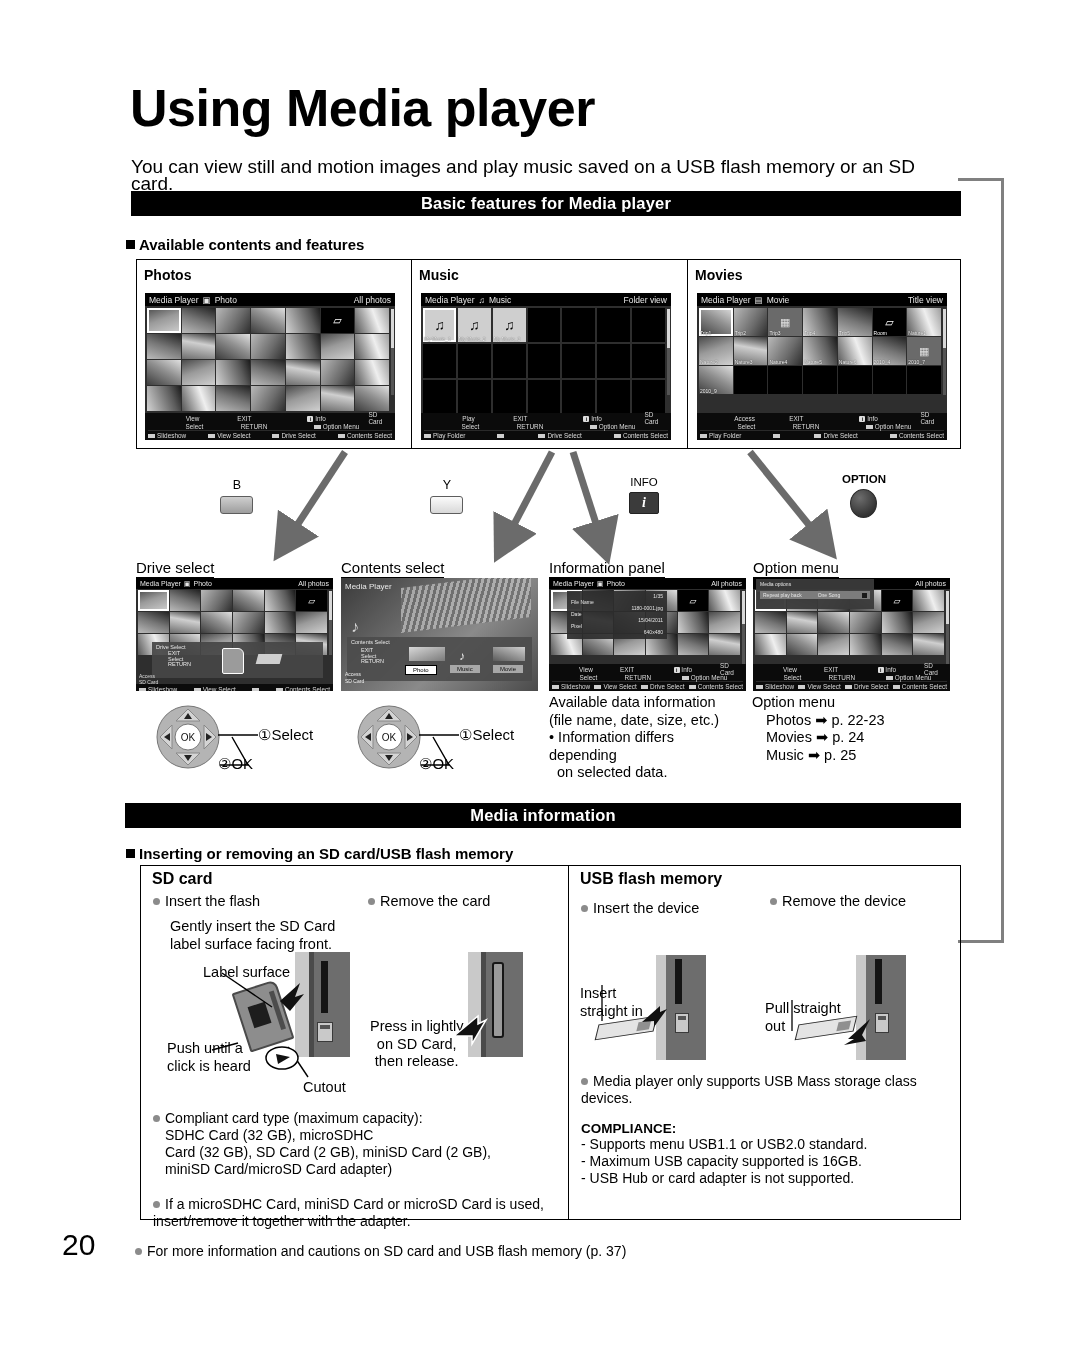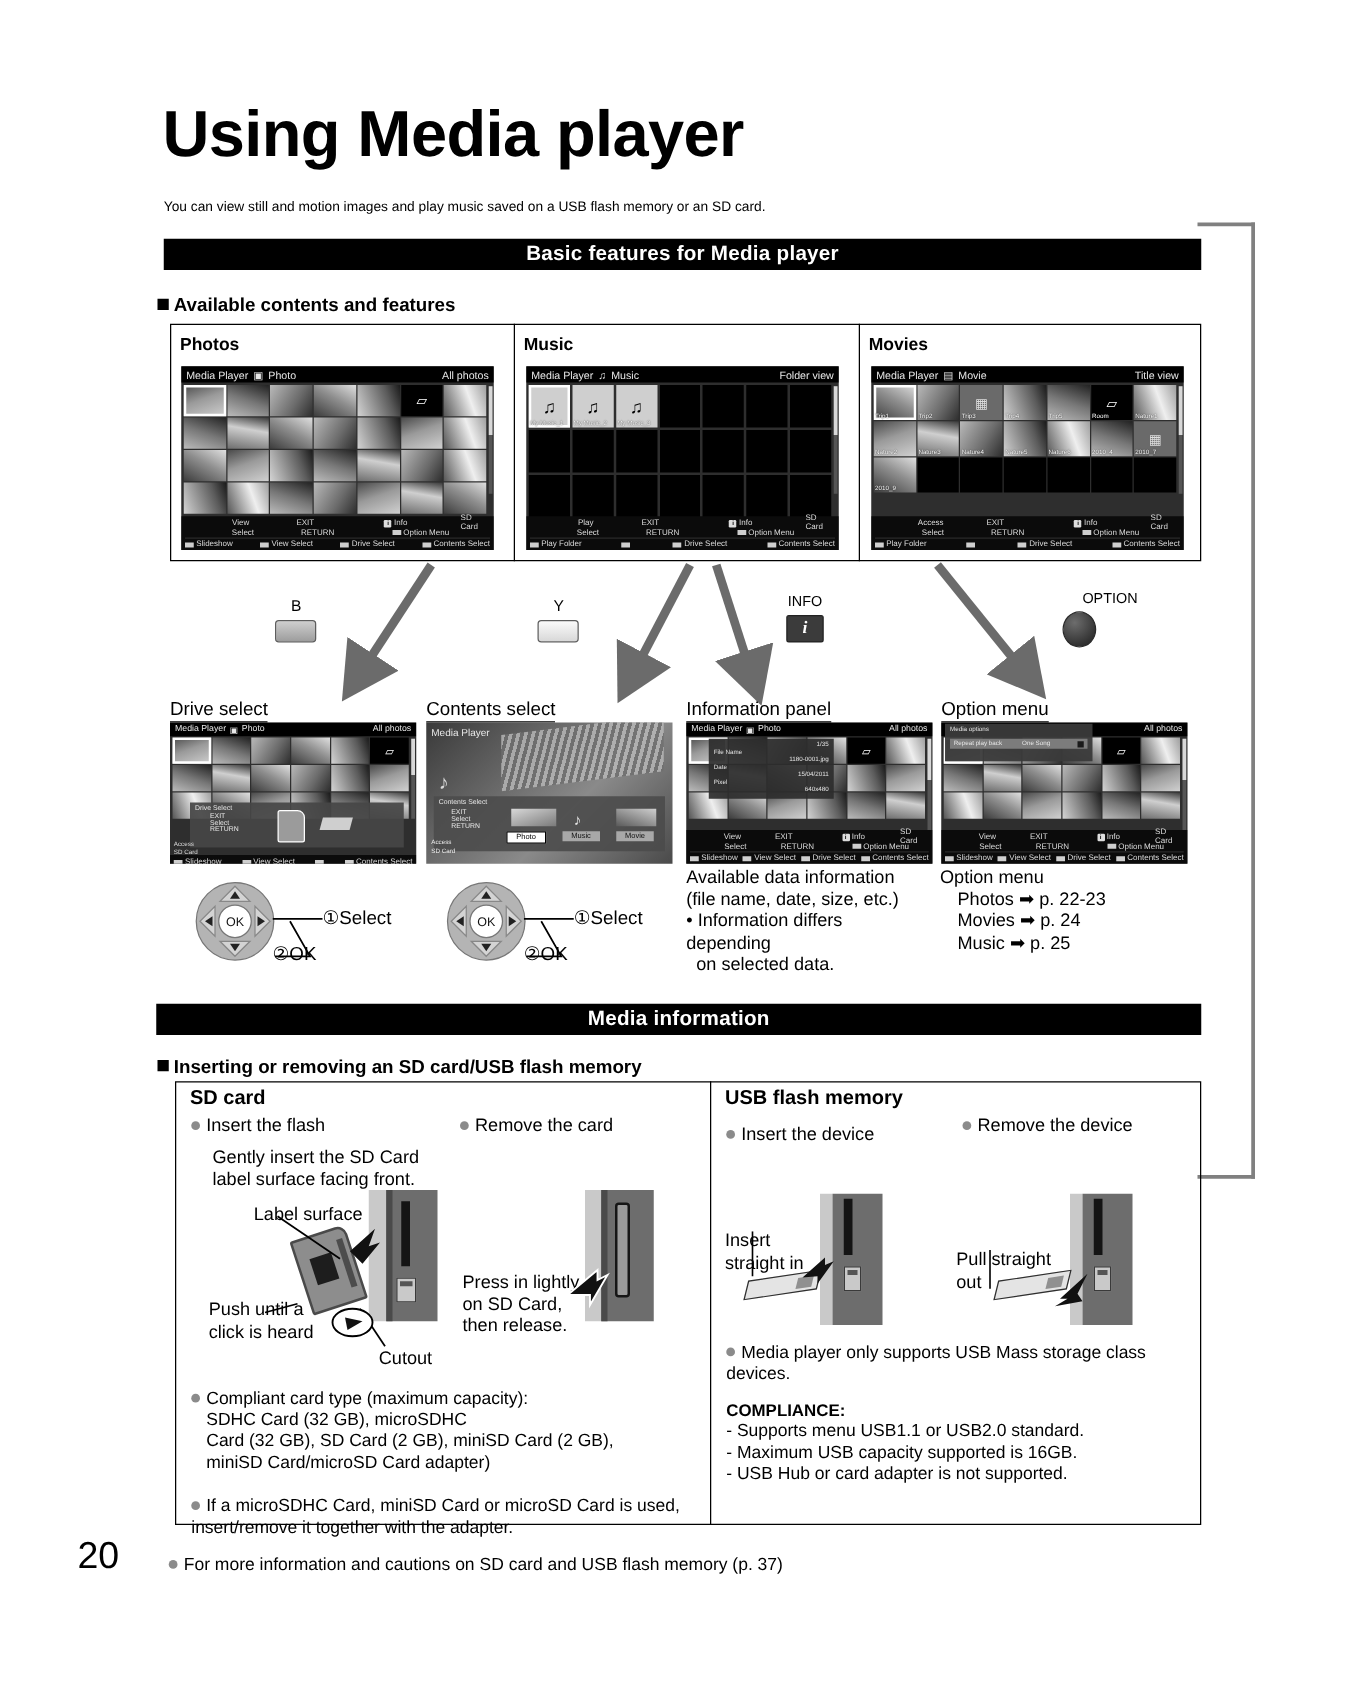--- a/index.html
+++ b/index.html
@@ -25,21 +25,21 @@
   }
 
   
   .title{
     position:absolute; left:130px; top:78px;
     font-size:52px; font-weight:bold; letter-spacing:-0.5px;
     font-family:"Liberation Sans", sans-serif;
   }
   .lead{
     position:absolute; left:131px; top:158px; width:830px;
-    font-size:11px; line-height:17px;
+    font-size:19px; line-height:17px;
   }
 
   .blackbar{
     position:absolute; background:#000; color:#fff;
     font-size:16.5px; font-weight:bold; text-align:center;
     line-height:25px; letter-spacing:.2px;
   }
   .sec-title{
     position:absolute; font-size:15px; font-weight:bold;
   }
@@ -426,21 +426,21 @@
   <div class="keycap b" style="left:220px; top:496px;"></div>
 
   <div class="keylbl" style="left:427px; top:478px;">Y</div>
   <div class="keycap y" style="left:430px; top:496px;"></div>
 
   <div class="keylbl" style="left:624px; top:476px; font-size:11.5px;">INFO</div>
   <div class="infokey" style="left:629px; top:492px;">
     <span>i</span>
   </div>
 
-  <div class="keylbl" style="left:860px; top:473px; font-size:11.5px; width:56px;">OPTION</div>
+  <div class="keylbl" style="left:836px; top:473px; font-size:11.5px; width:56px;font-weight:bold;">OPTION</div>
   <div class="optkey" style="left:850px; top:489px;"></div>
 
   <div class="label-ul" style="left:136px; top:559px;">Drive select</div>
   <div class="label-ul" style="left:341px; top:559px;">Contents select</div>
   <div class="label-ul" style="left:549px; top:559px;">Information panel</div>
   <div class="label-ul" style="left:753px; top:559px;">Option menu</div>
 
   <div class="tv" style="left:136px; top:578px; width:197px; height:113px;">
     <div class="tv-top" style="height:11px; font-size:7px;">
       <span>Media Player</span>
@@ -762,21 +762,21 @@
     <div>Gently insert the SD Card</div>
     <div>label surface facing front.</div>
   </div>
 
   <div class="txt" style="left:183px; top:964px;margin-left:20px;">Label surface</div>
   <div class="txt" style="left:167px; top:1040px;">
     <div>Push until a</div>
     <div>click is heard</div>
   </div>
   <div class="txt" style="left:303px; top:1079px;">Cutout</div>
-  <div class="txt" style="left:370px; top:1018px;">
+  <div class="txt" style="left:370px; top:1018px;text-align:center;">
     <div>Press in lightly</div>
     <div>on SD Card,</div>
     <div>then release.</div>
   </div>
 
   <div class="dev" style="left:295px; top:952px; width:55px; height:105px;">
     <div class="dev-light" style="left:0; top:0; width:14px; height:105px;"></div>
     <div class="dev-body" style="left:14px; top:0; width:41px; height:105px;"></div>
     <div class="dev-dark" style="left:14px; top:0; width:5px; height:105px;"></div>
     <div class="slot" style="left:26px; top:9px; width:7px; height:52px;"></div>

